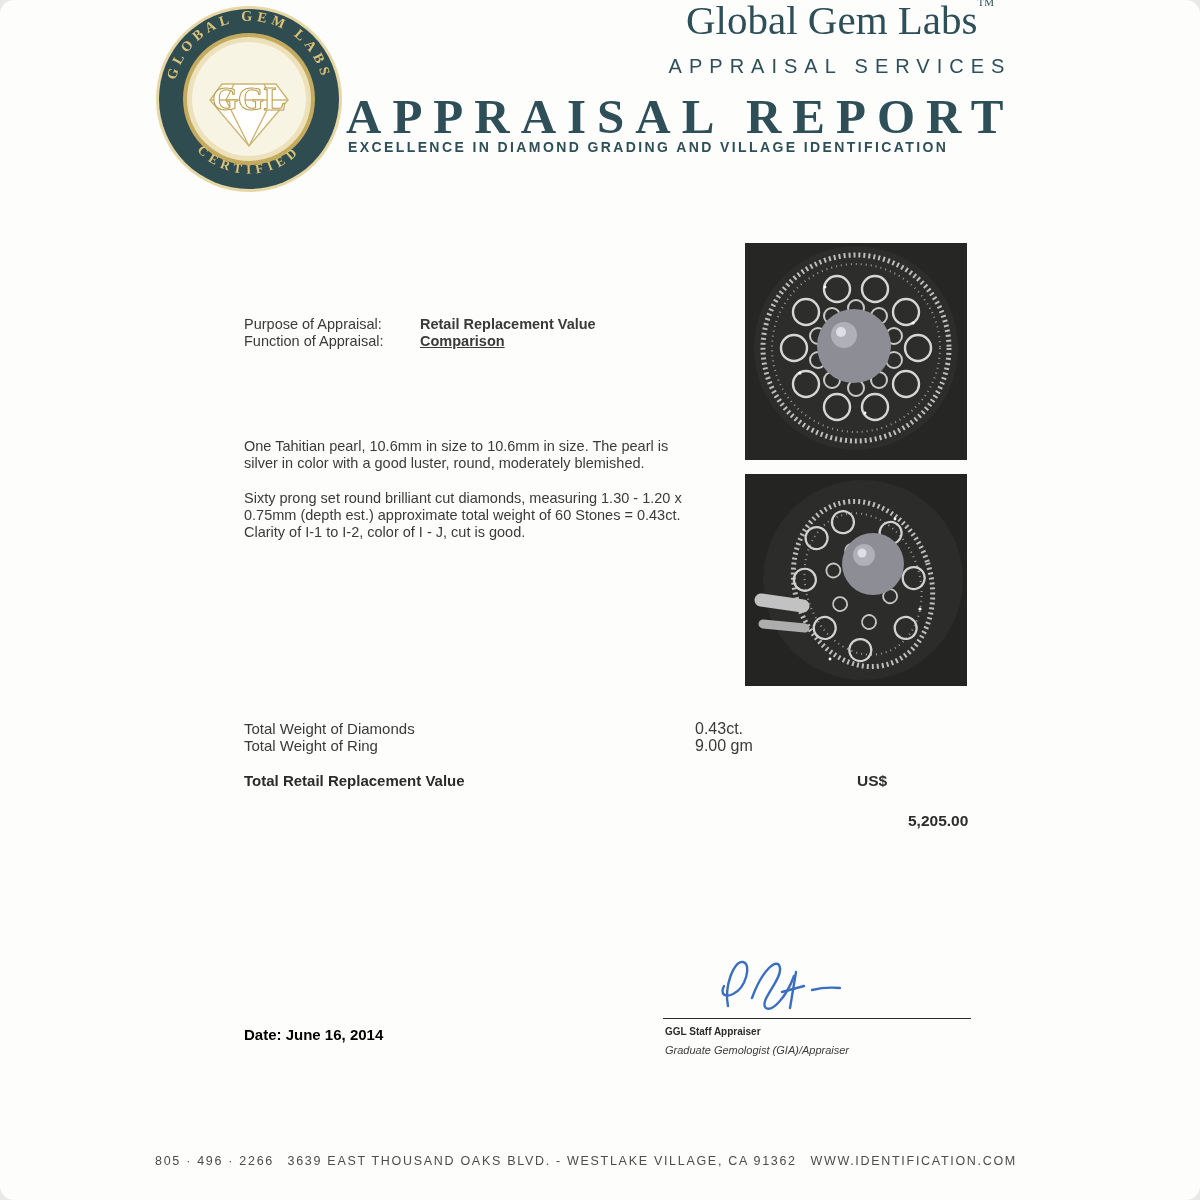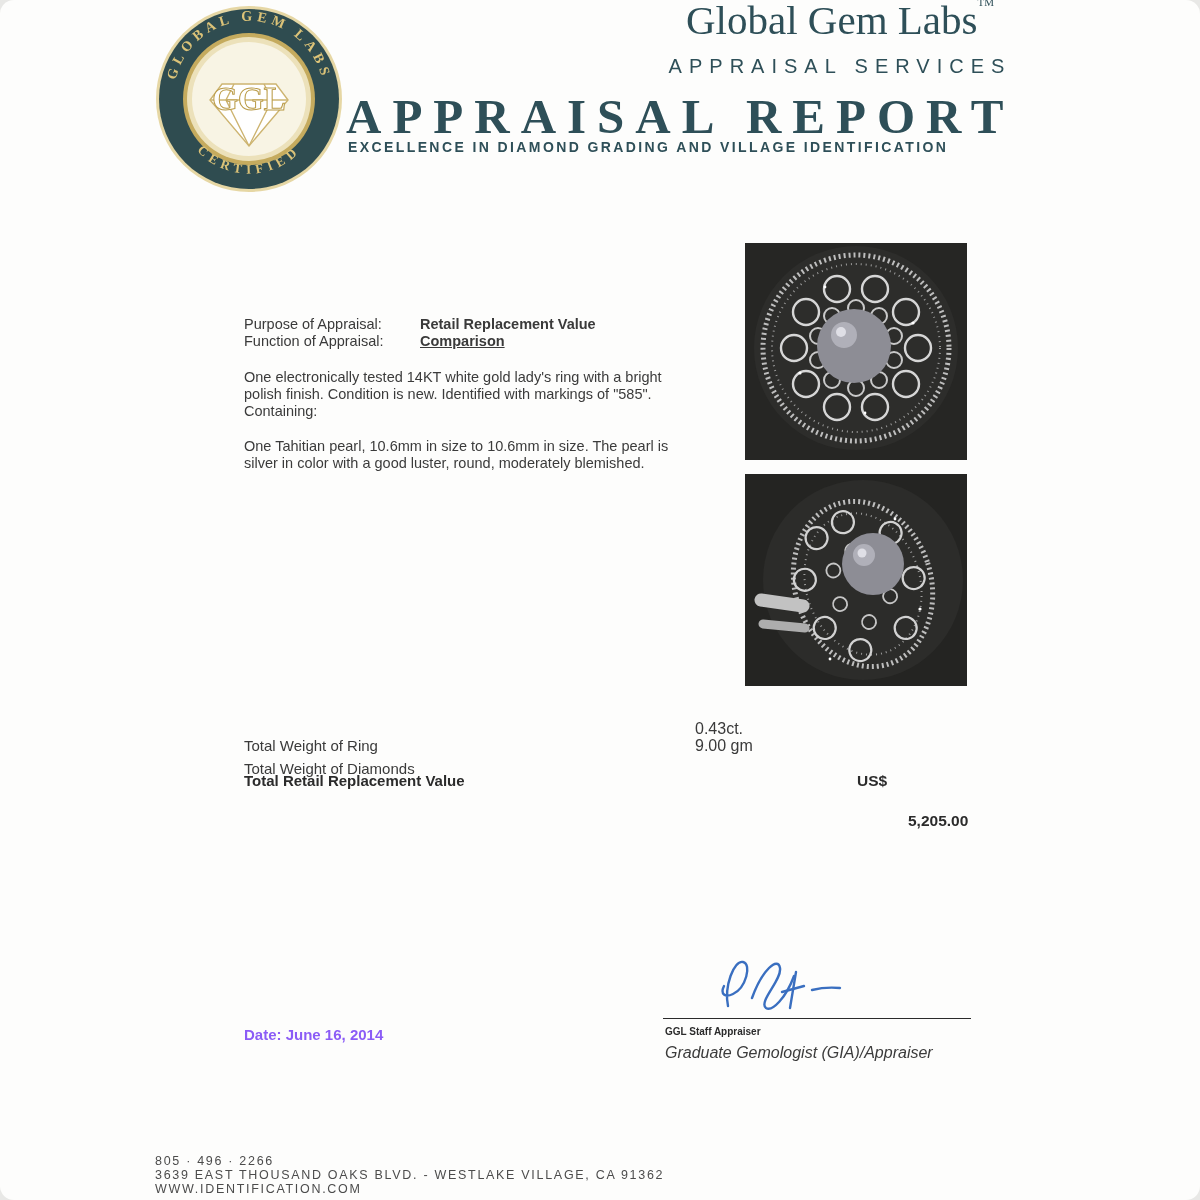--- a/index.html
+++ b/index.html
@@ -42,27 +42,27 @@
   
   .tot-label{position:absolute;left:244px;font-size:15px;}
   .tot-value{position:absolute;left:695px;font-size:16px;}
   .retail-label{position:absolute;left:244px;font-size:15px;font-weight:bold;color:#2b2b2b;}
   .retail-cur{position:absolute;left:857px;font-size:15.5px;font-weight:bold;color:#2b2b2b;}
   .retail-val{position:absolute;left:908px;font-size:15.5px;font-weight:bold;color:#2b2b2b;}
   
   .sig-svg{position:absolute;left:700px;top:948px;}
   .sig-line{position:absolute;left:663px;top:1018px;width:308px;border-top:1.6px solid #2a2a2a;}
   .sig-name{position:absolute;left:665px;top:1026px;font-size:10px;font-weight:bold;color:#2b2b2b;}
-  .sig-title{position:absolute;left:665px;top:1044px;font-size:16px;font-style:italic;color:#3b3b3b;}
-  .date-line{position:absolute;left:244px;top:1026px;font-size:15px;font-weight:bold;color:#8b5cf6;}
+  .sig-title{position:absolute;left:665px;top:1044px;font-size:11px;font-style:italic;color:#3b3b3b;}
+  .date-line{position:absolute;left:244px;top:1026px;font-size:15px;font-weight:bold;color:#000000;}
   
   .footer{
     position:absolute;left:155px;top:1154px;width:862px;
     display:flex;justify-content:space-between;
-    font-size:12.5px;letter-spacing:1.7px;color:#4c4c4c;white-space:nowrap;flex-direction:column;
+    font-size:12.5px;letter-spacing:1.7px;color:#4c4c4c;white-space:nowrap;
   }
 </style>
 </head>
 <body>
 
 <div class="page">
 
   <div class="seal">
     <svg width="190" height="190" viewBox="0 0 190 190">
       <circle cx="95" cy="95" r="93" fill="#e6d7a4"></circle>
@@ -99,22 +99,22 @@
   <div class="report-title">APPRAISAL REPORT</div>
   <div class="tagline">EXCELLENCE IN DIAMOND GRADING AND VILLAGE IDENTIFICATION</div>
 
   <div class="kv-row" style="top:316px;">
     <span class="kv-label">Purpose of Appraisal:</span><span class="kv-value">Retail Replacement Value</span>
   </div>
   <div class="kv-row" style="top:333px;text-decoration:underline;">
     <span class="kv-label">Function of Appraisal:</span><span class="kv-value">Comparison</span>
   </div>
 
-  <div class="para" style="top:369px;">One electronically tested 14KT white gold lady's ring with a bright polish finish. Condition is new.   Identified with markings of "585".  Containing:</div>
   <div class="para" style="top:438px;">One Tahitian pearl, 10.6mm in size to 10.6mm in size.  The pearl is silver in color with a good luster, round, moderately blemished.</div>
+  <div class="para" style="top:490px;">Sixty prong set round brilliant cut diamonds, measuring 1.30 - 1.20 x 0.75mm (depth est.) approximate total weight of 60 Stones = 0.43ct.  Clarity of I-1 to I-2, color of I - J, cut is good.</div>
 
   <div class="photo" style="top:243px;height:217px;">
     <svg width="222" height="217" viewBox="0 0 222 217">
       <rect width="222" height="217" fill="#262624"></rect>
       <circle cx="111" cy="105" r="102" fill="#2d2d2b"></circle>
       <circle cx="111" cy="105" r="93" fill="none" stroke="#bdbdbd" stroke-width="5" stroke-dasharray="2 3"></circle>
       <circle cx="111" cy="105" r="84" fill="none" stroke="#9d9d9d" stroke-width="2" stroke-dasharray="1 4"></circle>
       <g fill="none" stroke="#d6d6d6" stroke-width="2.4">
         <circle cx="173" cy="105" r="13"></circle>
           <circle cx="161" cy="141" r="13"></circle>
@@ -183,21 +183,21 @@
       <circle cx="119" cy="81" r="11" fill="#b9b9c2" opacity="0.8"></circle>
       <circle cx="117" cy="79" r="4.5" fill="#dfdfe6"></circle>
       <g fill="#ffffff">
           <circle cx="175" cy="135" r="1.6"></circle>
           <circle cx="85" cy="185" r="1.4"></circle>
           <circle cx="150" cy="45" r="1.4"></circle>
         </g>
     </svg>
   </div>
 
-  <div class="tot-label" style="top:760px;">Total Weight of Diamonds</div>
+  <div class="tot-label" style="top:720px;">Total Weight of Diamonds</div>
   <div class="tot-value" style="top:720px;">0.43ct.</div>
   <div class="tot-label" style="top:737px;">Total Weight of Ring</div>
   <div class="tot-value" style="top:737px;">9.00 gm</div>
 
   <div class="retail-label" style="top:772px;">Total Retail Replacement Value</div>
   <div class="retail-cur" style="top:772px;">US$</div>
   <div class="retail-val" style="top:772px;margin-top:40px;">5,205.00</div>
 
   <svg class="sig-svg" width="200" height="70" viewBox="0 0 200 70">
     <g fill="none" stroke="#3a6fc0" stroke-width="2.4" stroke-linecap="round">

